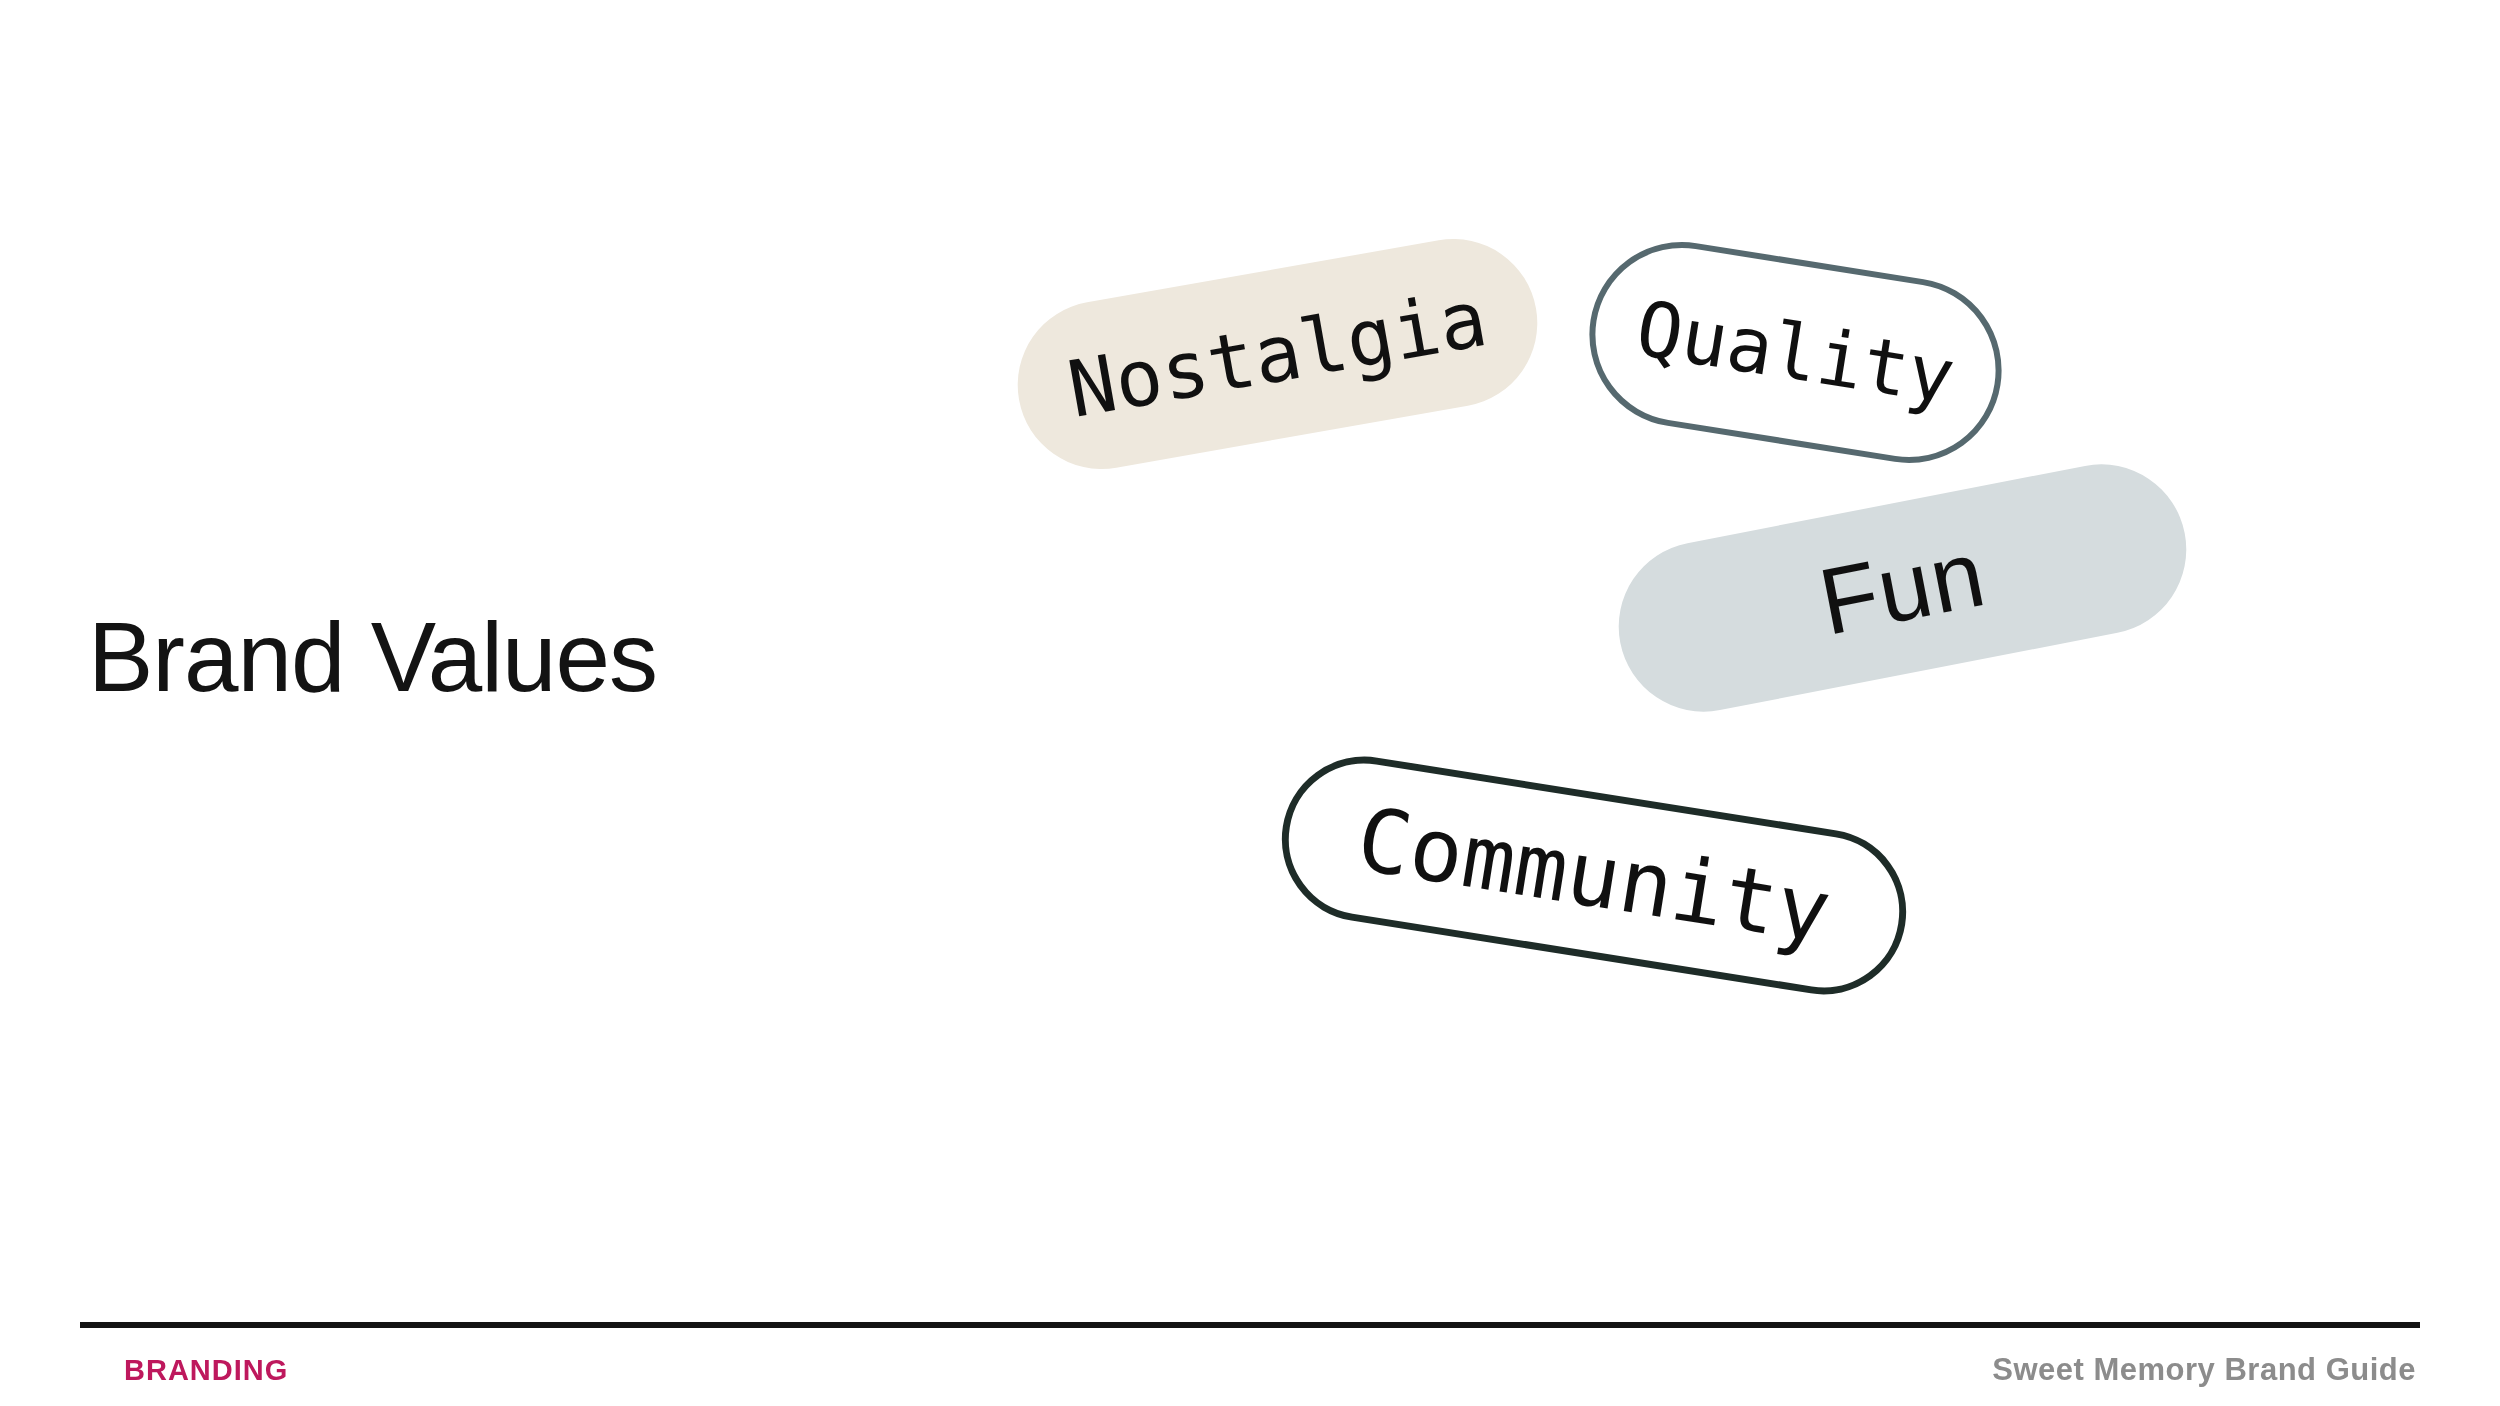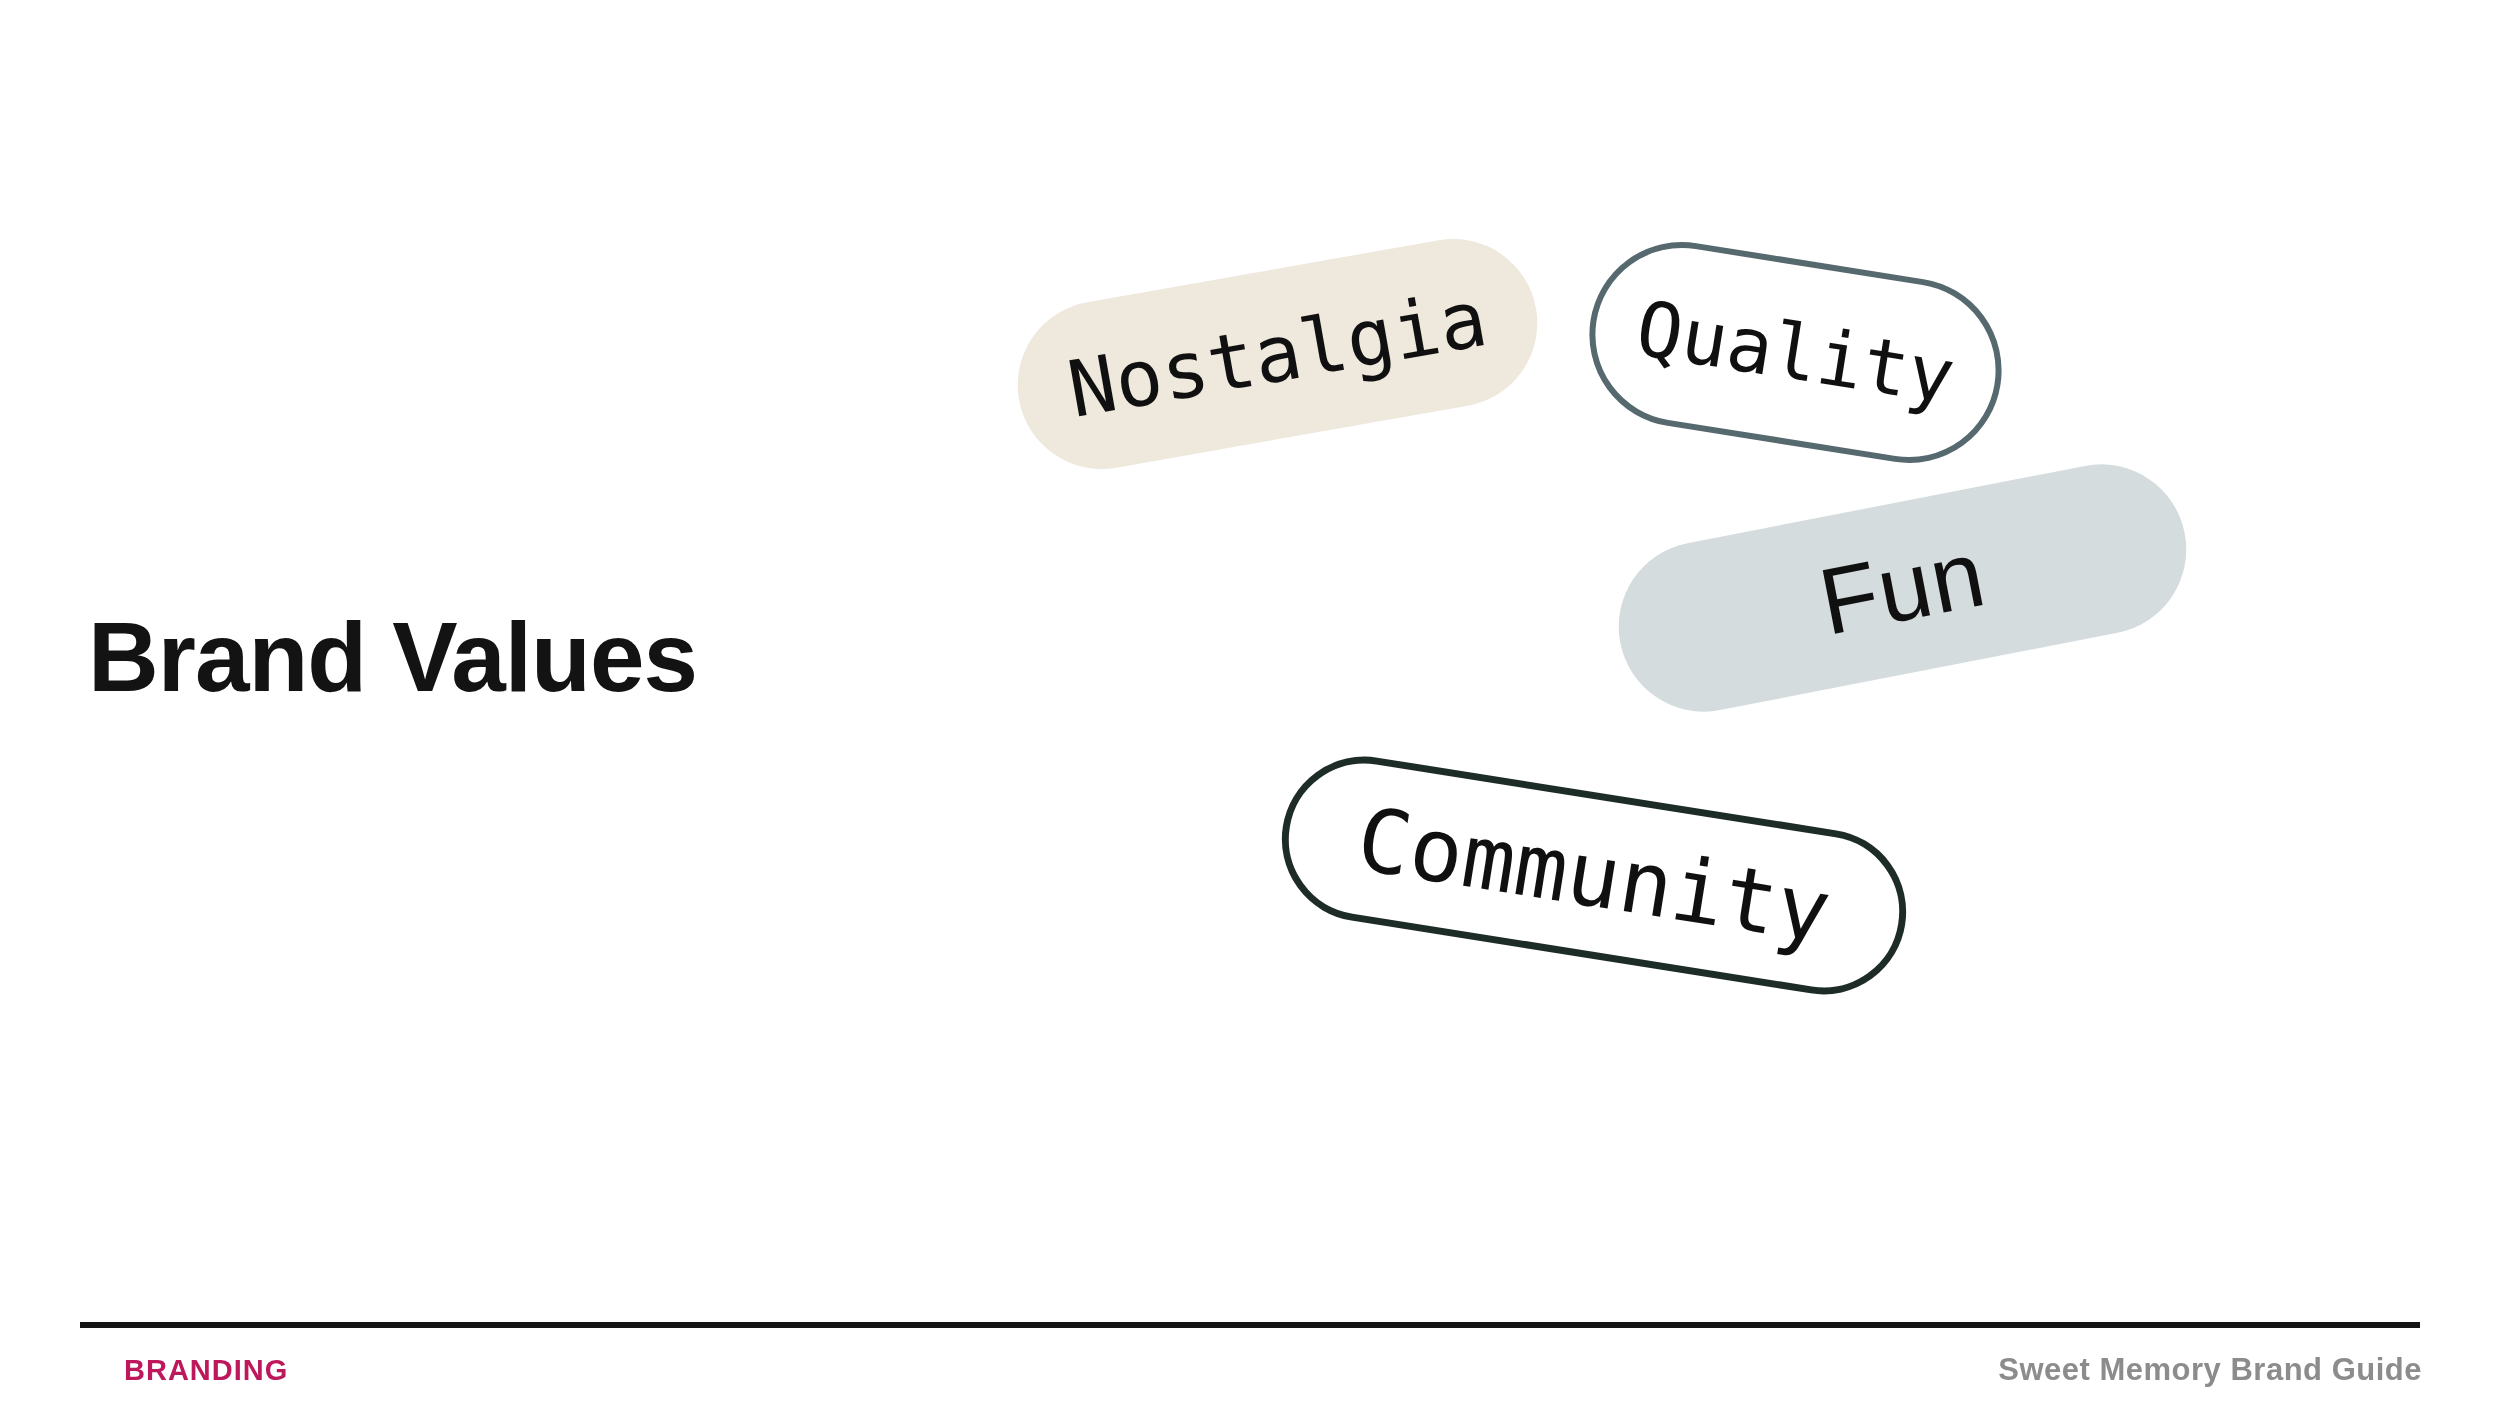--- a/index.html
+++ b/index.html
@@ -15,21 +15,21 @@
     overflow: hidden;
     font-family: "Liberation Sans", sans-serif;
   }
 
   
   .heading {
     position: absolute;
     left: 88px;
     top: 601px;
     font-size: 98px;
-    font-weight: 700;
+    font-weight: 400;
     line-height: 113px;
     letter-spacing: -1px;
     color: #131313;
     font-family: "Liberation Sans", sans-serif;
   }
 
   
   .tag {
     position: absolute;
     display: flex;
@@ -88,21 +88,21 @@
   .footer-section {
     position: absolute;
     left: 80px;
     top: 1354px;
     font-size: 29px;
     font-weight: bold;
     letter-spacing: 1px;
   }
   .footer-doc {
     position: absolute;
-    right: 78px;
+    right: 84px;
     top: 1352px;
     font-size: 31px;
     font-weight: bold;
     letter-spacing: 0.5px;
   }
 </style>
 </head>
 <body>
 
 <div class="page">

